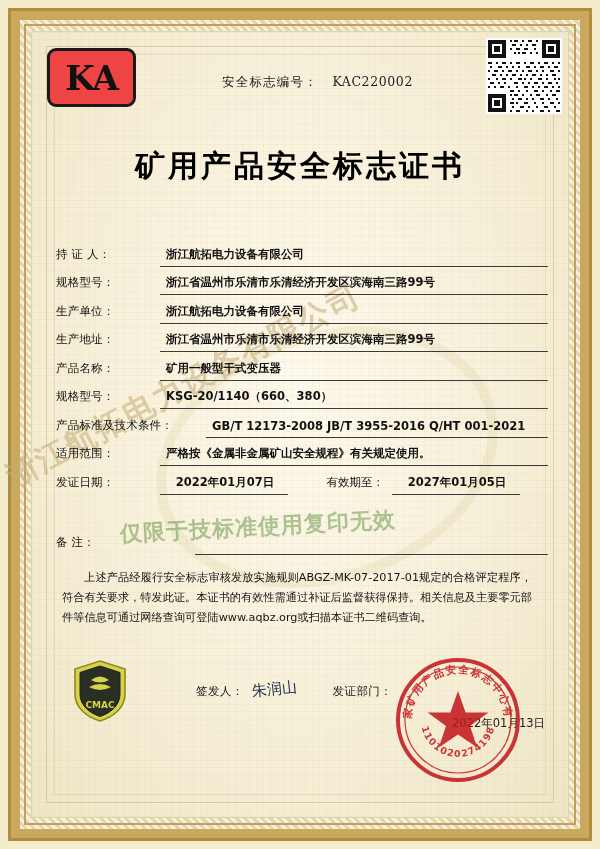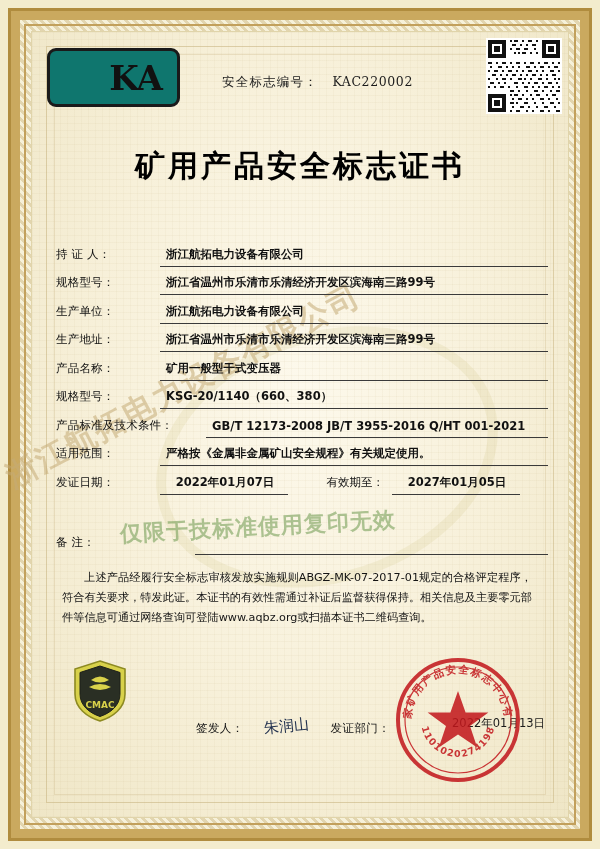--- a/index.html
+++ b/index.html
@@ -78,27 +78,26 @@
     pointer-events: none;
   }
 
   
   .ka-logo {
     position: absolute;
     left: 47px;
     top: 48px;
     width: 83px;
     height: 53px;
-    background: #0f766e;
+    background: #ef4444;
     border: 3px solid #1a1a1a;
     border-radius: 9px;
     display: flex;
     align-items: center;
     justify-content: center;
-    padding-left: 44px;
   }
   .ka-logo span {
     font-family: "DejaVu Serif", serif;
     font-weight: bold;
     font-size: 34px;
     color: #111;
     letter-spacing: -1px;
     line-height: 1;
   }
 
@@ -214,38 +213,37 @@
     top: 660px;
     width: 54px;
     height: 62px;
   }
   .cmac svg { display: block; }
 
   
   .sign-row {
     position: absolute;
     left: 196px;
-    top: 717px;
+    top: 680px;
     width: 330px;
     font-size: 11.5px;
     color: #141414;
     display: flex;
     align-items: flex-end;
-    gap: 12px;
   }
   .sign-label { white-space: nowrap; letter-spacing: 0.4px; }
   .sign-hand {
     font-family: "DejaVu Serif", serif;
     font-size: 15px;
     color: #23324f;
     margin: 0 10px 0 8px;
     transform: rotate(-6deg);
     display: inline-block;
   }
-  .issuer-label { white-space: nowrap; letter-spacing: 0.4px; text-align: right; }
+  .issuer-label { white-space: nowrap; margin-left: 26px; letter-spacing: 0.4px; text-align: right; }
   .issue-date {
     position: absolute;
     left: 452px;
     top: 692px;
     font-size: 11.5px;
     color: #1b1b1b;
     white-space: nowrap;
     margin-top: 24px;
   }
 

